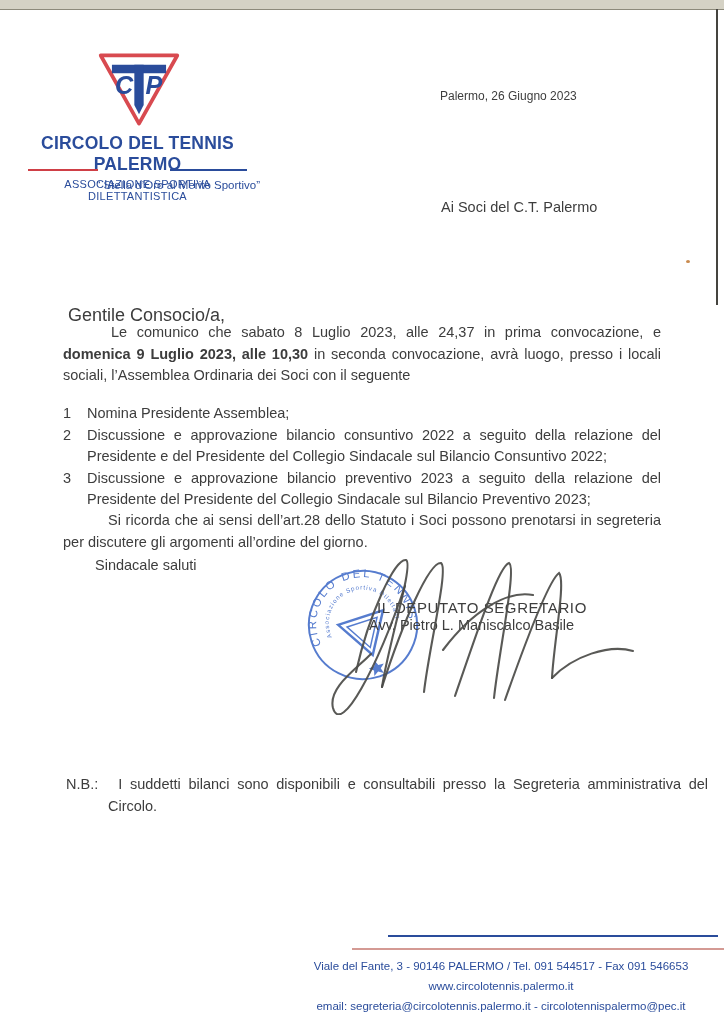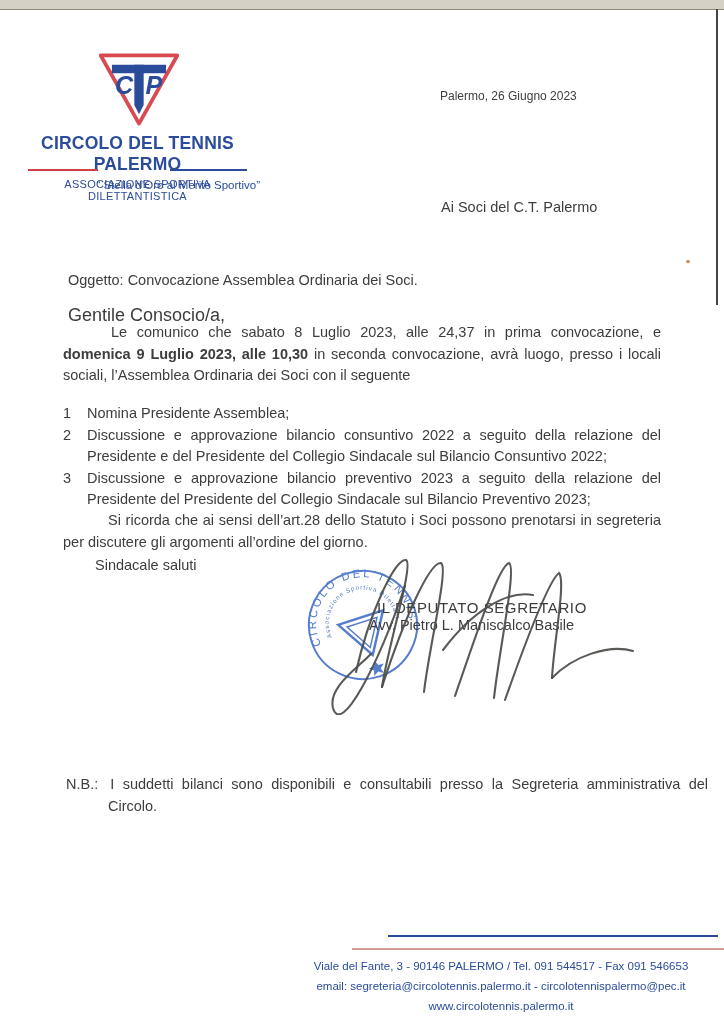--- a/index.html
+++ b/index.html
@@ -36,21 +36,21 @@
   .agenda-text{flex:1;text-align:justify;}
   .para2{left:63px;top:510px;width:598px;font-size:14.5px;line-height:21.5px;text-align:justify;text-indent:45px;}
   .closing{left:95px;top:557px;font-size:14.5px;}
   
   .stamp{left:304px;top:566px;width:118px;height:118px;opacity:.88;}
   .sig-title{left:377px;top:599px;font-size:15px;letter-spacing:.6px;}
   .sig-name{left:369px;top:617px;font-size:14.5px;}
   .sig-ink{left:293px;top:550px;width:345px;height:165px;pointer-events:none;}
   
   .nb{left:66px;top:774px;width:600px;font-size:14.5px;line-height:21.5px;text-align:justify;padding-left:42px;text-indent:-42px;}
-  .nb .nb-label{padding-right:12px;}
+  .nb .nb-label{padding-right:20px;}
   
   .footer-blue{left:388px;top:935px;width:330px;height:2px;background:#2a4c9b;}
   .footer-red{left:352px;top:948px;width:372px;height:2px;background:#d49a94;}
   .footer-text{left:300px;top:956px;width:402px;text-align:center;color:#2a4c9b;font-size:11.5px;line-height:20px;}
 </style>
 </head>
 <body>
 
 <div class="page">
 
@@ -70,21 +70,20 @@
     <div class="club-name">CIRCOLO DEL TENNIS PALERMO</div>
     <div class="club-assoc">ASSOCIAZIONE SPORTIVA DILETTANTISTICA</div>
   </div>
   <div class="abs div-red"></div>
   <div class="abs div-blue"></div>
   <div class="abs motto">“ Stella d’Oro al Merito Sportivo”</div>
 
   <div class="abs date-line">Palermo, 26 Giugno 2023</div>
   <div class="abs recipient">Ai Soci del C.T. Palermo</div>
 
-  <div class="abs subject">Oggetto: Convocazione Assemblea Ordinaria dei Soci.</div>
   <div class="abs salutation">Gentile Consocio/a,</div>
 
   <div class="abs para1"><span>Le comunico che sabato 8 Luglio 2023, alle 24,37 in prima convocazione, e </span><b>domenica 9 Luglio 2023, alle 10,30</b><span> in seconda convocazione, avrà luogo, presso i locali sociali, l’Assemblea Ordinaria dei Soci con il seguente</span></div>
 
 
   <div class="abs agenda">
     <div class="agenda-row">
       <span class="agenda-num">1</span>
       <span class="agenda-text">Nomina Presidente Assemblea;</span>
     </div>
@@ -132,17 +131,17 @@
       <path d="M150,100 C 180,60 215,40 240,45"></path>
     </g>
   </svg>
 
   <div class="abs nb"><span class="nb-label">N.B.:</span><span>I suddetti bilanci sono disponibili e consultabili presso la Segreteria amministrativa del Circolo.</span></div>
 
   <div class="abs footer-blue"></div>
   <div class="abs footer-red"></div>
   <div class="abs footer-text">
     <div>Viale del Fante, 3 - 90146 PALERMO / Tel. 091 544517 - Fax 091 546653</div>
+    <div>www.circolotennis.palermo.it</div>
     <div>email: segreteria@circolotennis.palermo.it - circolotennispalermo@pec.it</div>
-    <div>www.circolotennis.palermo.it</div>
   </div>
 
 </div>
 
 </body></html>

